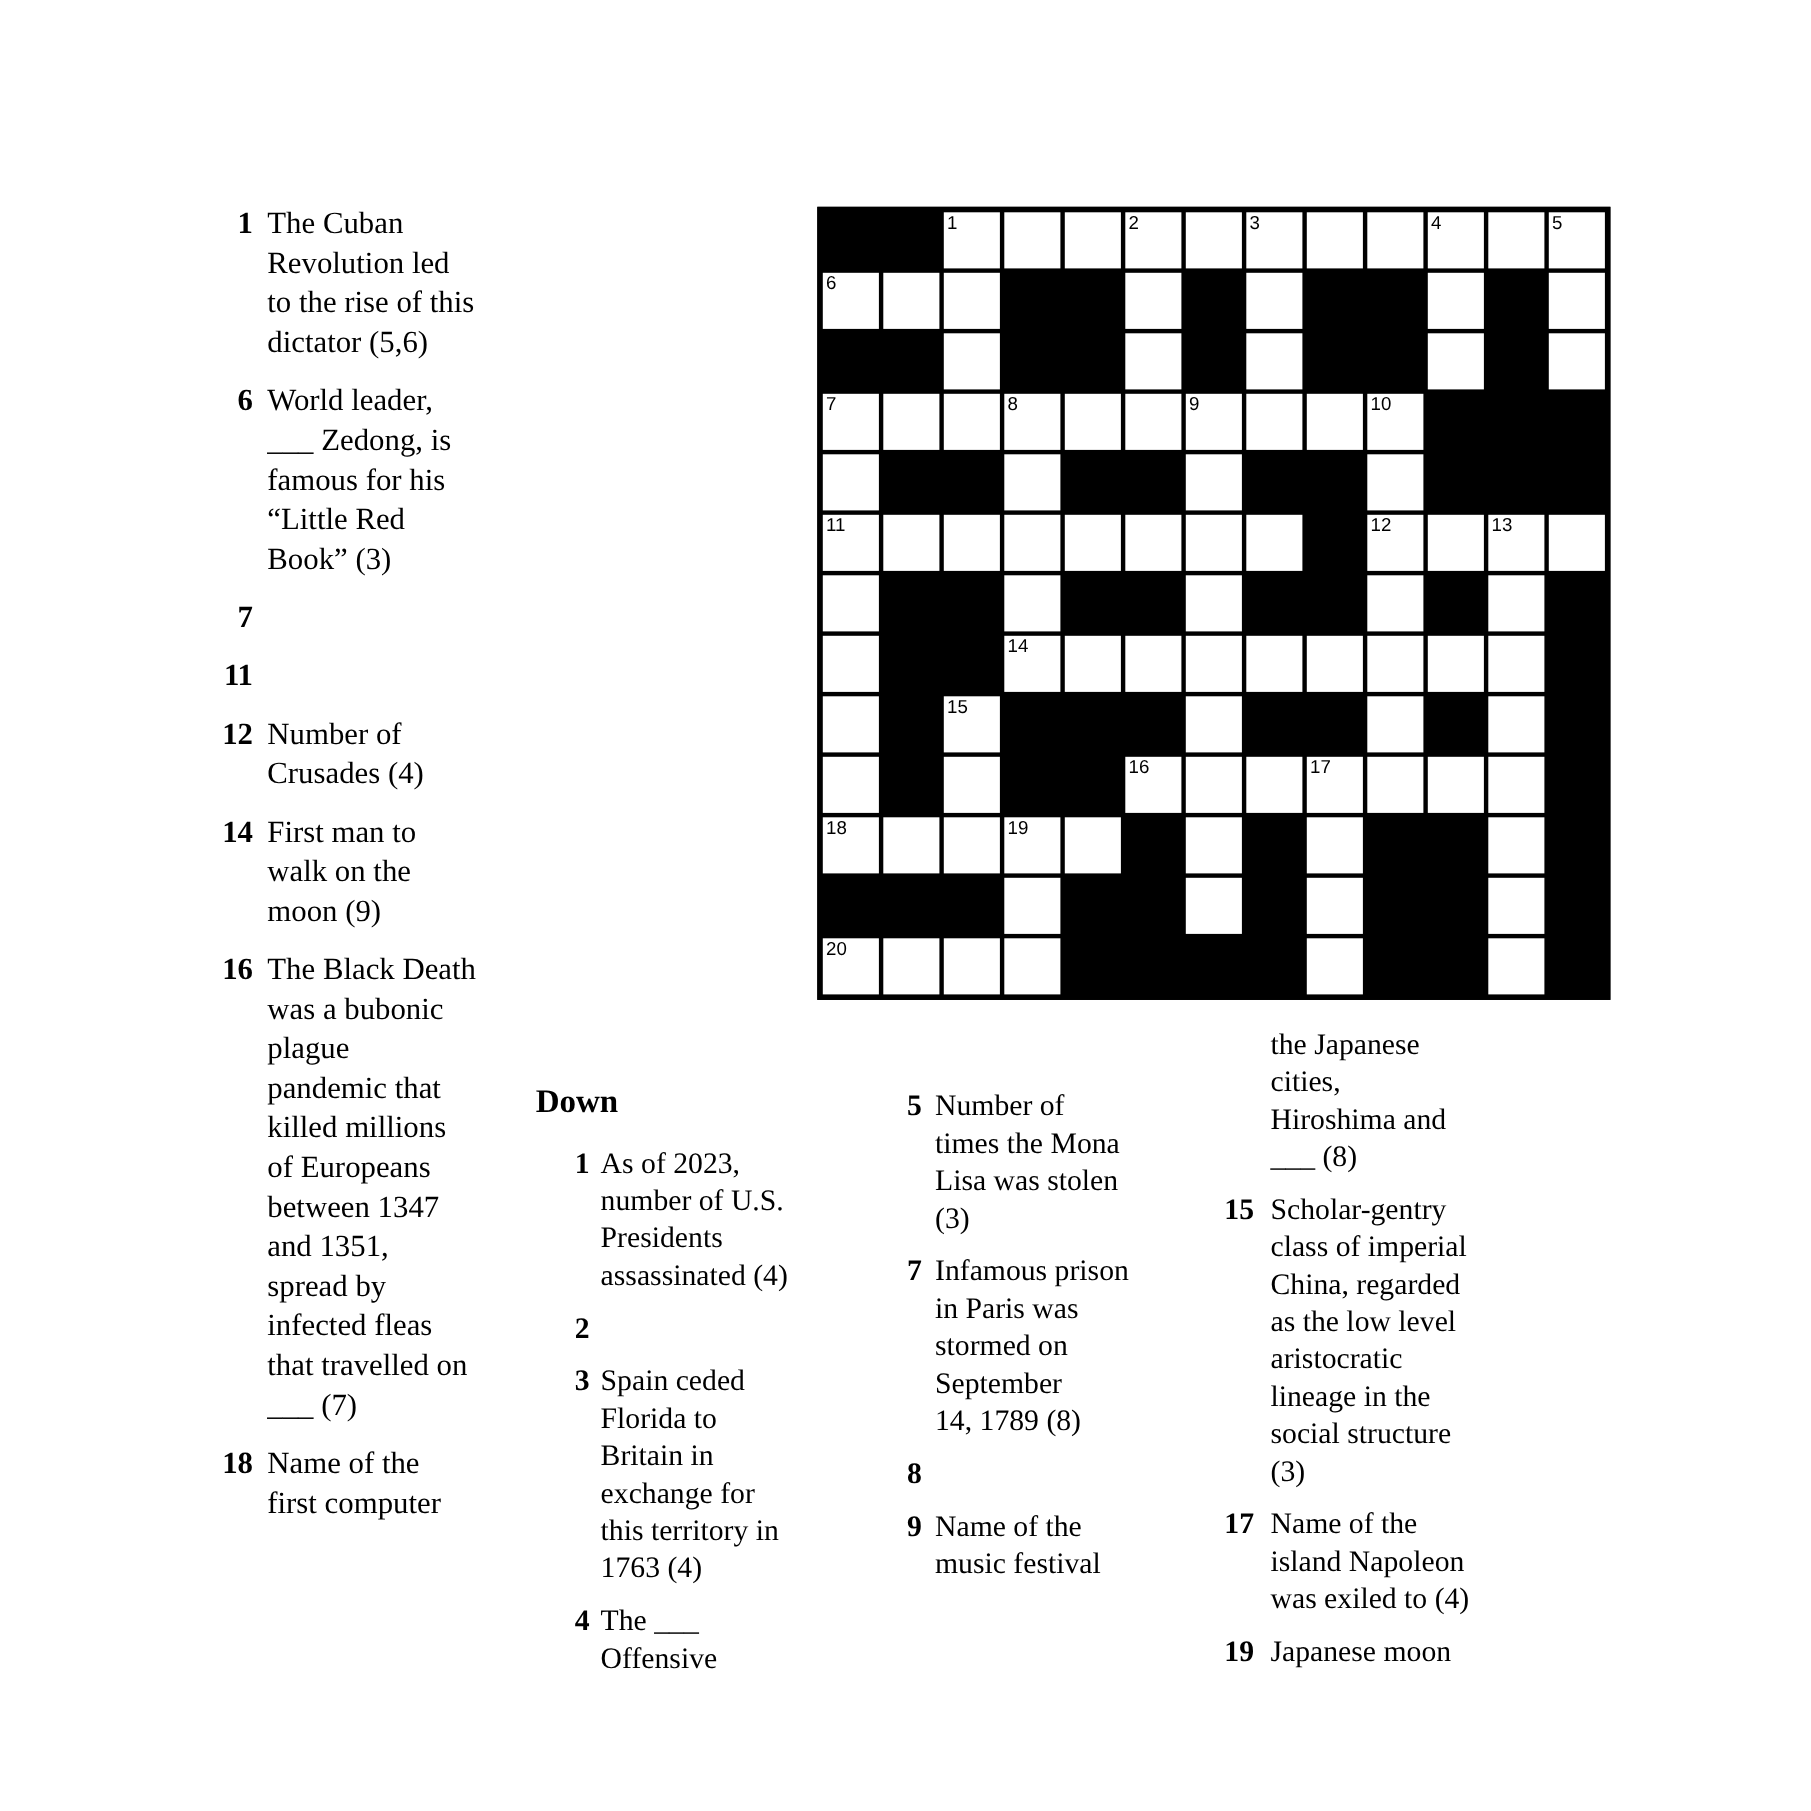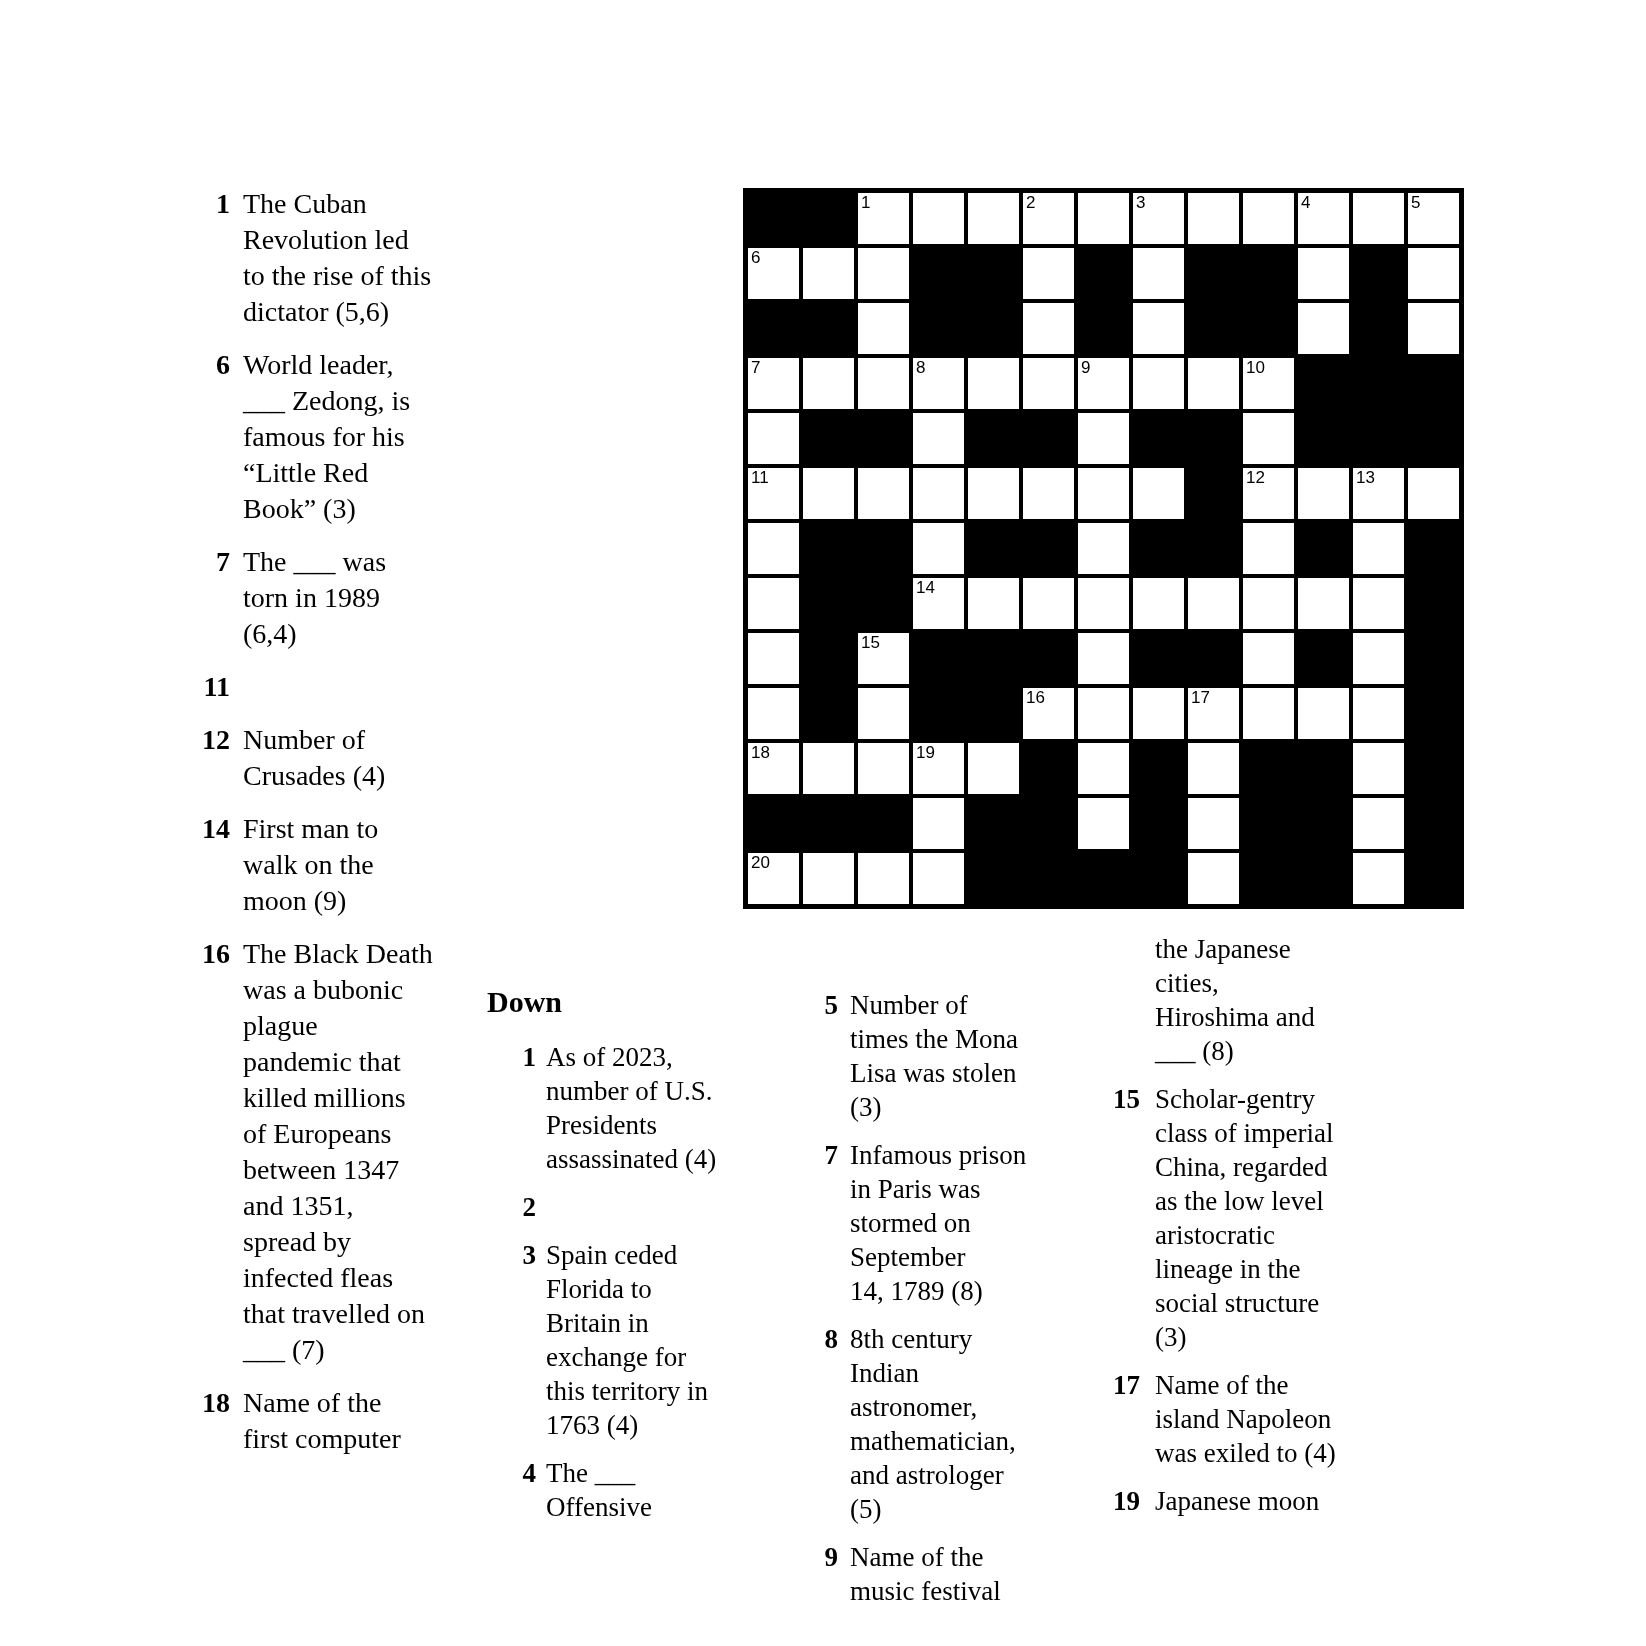--- a/index.html
+++ b/index.html
@@ -283,23 +283,20 @@
   <div class="clue">
     <div class="clue-num">6</div>
     <div class="clue-text">World leader,
 ___ Zedong, is
 famous for his
 “Little Red
 Book” (3)</div>
   </div>
   <div class="clue">
     <div class="clue-num">7</div>
-    <div class="clue-text">The ___ was
-torn in 1989
-(6,4)</div>
   </div>
   <div class="clue">
     <div class="clue-num">11</div>
   </div>
   <div class="clue">
     <div class="clue-num">12</div>
     <div class="clue-text">Number of
 Crusades (4)</div>
   </div>
   <div class="clue">
@@ -368,26 +365,20 @@
   </div>
   <div class="clue">
     <div class="clue-num">7</div>
     <div class="clue-text">Infamous prison
 in Paris was
 stormed on September
 14, 1789 (8)</div>
   </div>
   <div class="clue">
     <div class="clue-num">8</div>
-    <div class="clue-text">8th century
-Indian
-astronomer,
-mathematician,
-and astrologer
-(5)</div>
   </div>
   <div class="clue">
     <div class="clue-num">9</div>
     <div class="clue-text">Name of the
 music festival</div>
   </div>
 </div>
 
 <div id="down-col-3" class="clue-col down-col">
   <div class="clue">

